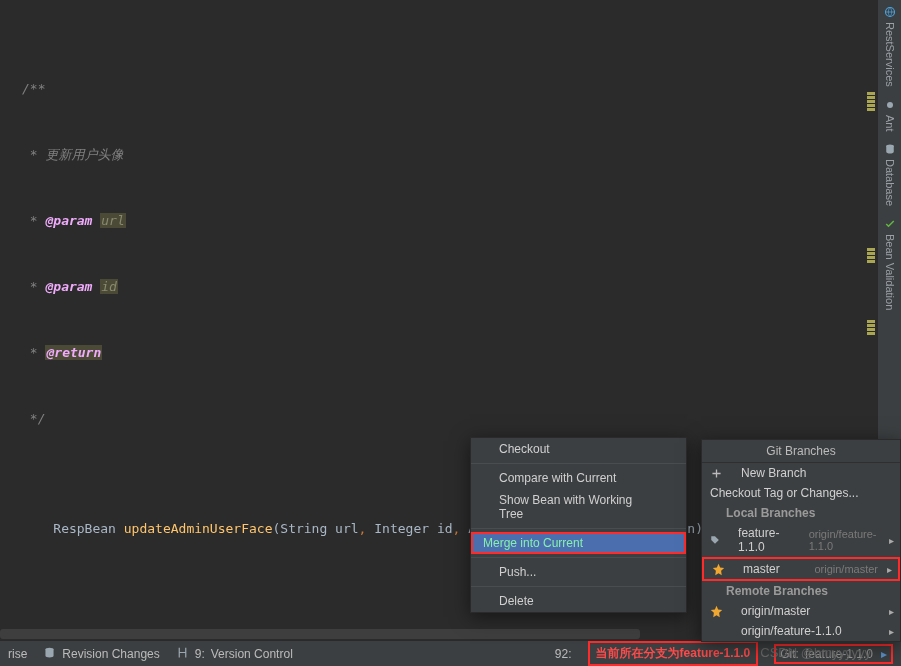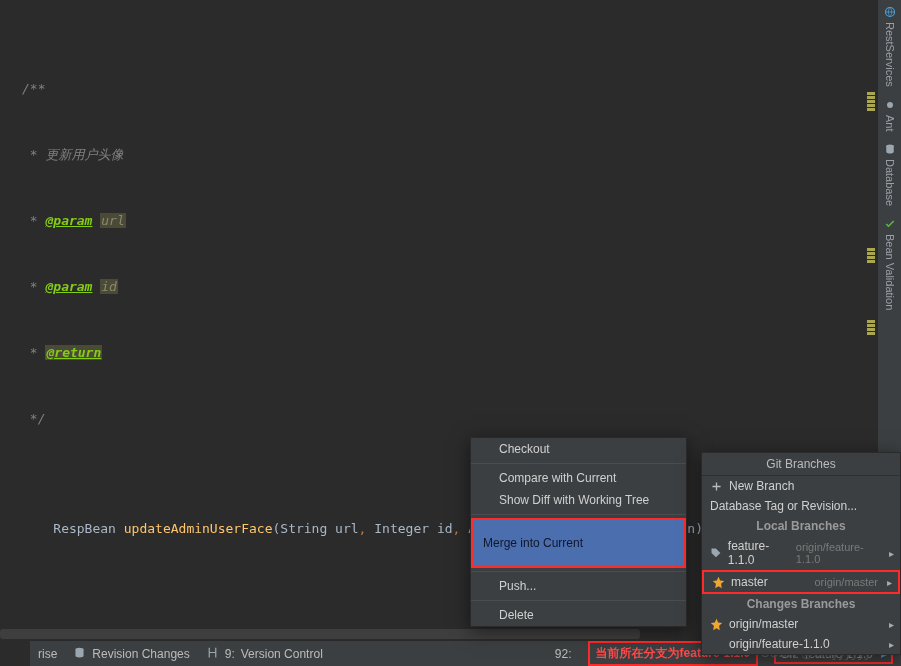--- a/index.html
+++ b/index.html
@@ -13,59 +13,59 @@
   .right-strip .tool svg { width: 12px; height: 12px; }
 
   
   .marker-col { position: absolute; right: 24px; top: 0; width: 12px; height: 100%; }
   .marker { position: absolute; right: 2px; width: 8px; height: 3px; background: #aba652; }
 
   
   .editor { position: absolute; left: 0; top: 0; right: 36px; bottom: 26px; padding: 12px 0 0 22px; line-height: 22px; white-space: pre; }
   .editor .line { height: 22px; }
   .cm   { color: #808080; font-style: italic; }
-  .tag  { color: #84cc16; font-style: italic; font-weight: bold; text-decoration: underline; }
+  .tag  { color: #f0abfc; font-style: italic; font-weight: bold; }
   .pname{ color: #8a8a6e; font-style: italic; }
   .hlbox{ background: #4a4a36; padding: 0 1px; }
   .type { color: #a9b7c6; }
   .mname{ color: #ffc66d; }
   .punc { color: #cc7832; }
   .par  { color: #a9b7c6; }
 
   
-  .status { position: absolute; left: 0; bottom: 0; right: 0; height: 26px; background: #3c3f41; border-top: 1px solid #2a2a2a; display: flex; align-items: center; gap: 16px; padding: 0 8px; font-family: "Segoe UI", Arial, sans-serif; font-size: 12px; color: #bbbbbb; margin-left: 30px; }
+  .status { position: absolute; left: 0; bottom: 0; right: 0; height: 26px; background: #3c3f41; border-top: 1px solid #2a2a2a; display: flex; align-items: center; gap: 16px; padding: 0 8px; font-family: "Segoe UI", Arial, sans-serif; font-size: 12px; color: #bbbbbb; }
   .status .btn { display: flex; align-items: center; gap: 6px; cursor: pointer; }
   .status .btn svg { width: 13px; height: 13px; }
   .status .spacer { flex: 1; }
   .status .redbox { border: 2px solid #ff2a2a; padding: 2px 6px; color: #ff4a4a; font-weight: bold; font-family: "SimSun","Microsoft YaHei",sans-serif; }
   .status .gitinfo { position: relative; color: #999; }
   .status .gitinfo .arrow { color: #5b91c9; margin-left: 2px; }
 
   
   .hscroll { position: absolute; bottom: 26px; left: 0; right: 36px; height: 12px; }
   .hthumb  { position: absolute; left: 0; width: 640px; height: 10px; top: 1px; background: rgba(120,120,120,0.25); border-radius: 3px; }
 
   
-  .popup-branches { position: absolute; right: 0; top: 452px; width: 200px; background: #3c3f41; border: 1px solid #2a2a2a; font-family: "Segoe UI", Arial, sans-serif; font-size: 12px; color: #d0d0d0; box-shadow: 0 4px 18px rgba(0,0,0,0.5); z-index: 20; }
+  .popup-branches { position: absolute; right: 0; top: 439px; width: 200px; background: #3c3f41; border: 1px solid #2a2a2a; font-family: "Segoe UI", Arial, sans-serif; font-size: 12px; color: #d0d0d0; box-shadow: 0 4px 18px rgba(0,0,0,0.5); z-index: 20; }
   .popup-branches .title { text-align: center; padding: 4px 0; color: #bbbbbb; border-bottom: 1px solid #2f2f2f; }
-  .popup-branches .item { display: flex; align-items: center; padding: 3px 8px; gap: 6px; cursor: pointer; position:relative; }
+  .popup-branches .item { display: flex; align-items: center; padding: 3px 8px; gap: 18px; cursor: pointer; position:relative; }
   .popup-branches .item.hasArrow::after { content:"▸"; position:absolute; right:6px; color:#aaa; font-size:10px; }
-  .popup-branches .section { padding: 3px 24px; color: #9a9a9a; font-weight: bold; text-align: center; }
+  .popup-branches .section { padding: 3px 24px; color: #9a9a9a; font-weight: bold; }
   .popup-branches .track { margin-left:auto; color:#7a7a7a; font-size:11px; padding-right:12px;}
   .popup-branches .ic { width:13px; height:13px; display:inline-flex; align-items:center; justify-content:center; }
   .popup-branches .sel { border: 2px solid #ff2a2a; }
   .popup-branches .sel .star svg path { fill:#f0a732; }
   .popup-branches .star svg path { fill:#f0a732; }
   .popup-branches .tagic svg path { fill:#9aa7b0; }
 
   
   .popup-actions { position: absolute; left: 470px; top: 437px; width: 217px; background: #3c3f41; border:1px solid #2a2a2a; font-family:"Segoe UI",Arial,sans-serif; font-size:12px; color:#d0d0d0; box-shadow:0 4px 18px rgba(0,0,0,0.5); z-index:10; }
   .popup-actions .item { padding: 4px 28px; cursor: pointer; }
   .popup-actions .sep  { height:1px; background:#4a4d4f; margin:3px 0; }
-  .popup-actions .hl   { background:#4b6eaf; color:#0f172a; border:2px solid #ff2a2a; padding:16px 10px; }
+  .popup-actions .hl   { background:#4b6eaf; color:#86efac; border:2px solid #ff2a2a; padding:2px 10px; }
 
 </style>
 </head>
 <body>
 <div class="root">
 
 <div class="editor">
   
   <div class="line"><span class="cm">/**</span></div>
   <div class="line"><span class="cm"> * 更新用户头像</span></div>
@@ -150,41 +150,41 @@
           </svg>
         </span>
     <span>Bean Validation</span>
   </div>
 </div>
 
 <div class="popup-actions">
   <div class="item">Checkout</div>
   <div class="sep"></div>
   <div class="item">Compare with Current</div>
-  <div class="item">Show Diff with Working Tree</div>
+  <div class="item">Show Bean with Working Tree</div>
   <div class="sep"></div>
   <div class="item hl">Merge into Current</div>
   <div class="sep"></div>
   <div class="item">Push...</div>
   <div class="sep"></div>
   <div class="item">Delete</div>
 </div>
 
 <div class="popup-branches">
   <div class="title">Git Branches</div>
   <div class="item">
     <span class="ic">
           <svg viewBox="0 0 16 16">
             <path d="M8 3v10M3 8h10" stroke="#bbbbbb" stroke-width="1.6"></path>
           </svg>
         </span>
     <span>New Branch</span>
   </div>
   <div class="item">
-    <span>Database Tag or Revision...</span>
+    <span>Checkout Tag or Changes...</span>
   </div>
   <div class="section">Local Branches</div>
 
   <div class="item hasArrow">
     <span class="ic tagic">
           <svg viewBox="0 0 16 16">
             <path d="M2 2h6l6 6-6 6-6-6z" fill="#9aa7b0"></path>
           </svg>
         </span>
     <span>feature-1.1.0</span>
@@ -193,21 +193,21 @@
   <div class="item hasArrow sel">
     <span class="ic star">
           <svg viewBox="0 0 16 16">
             <path d="M8 1l2 4.5 5 .5-3.8 3.4L12 15 8 12.5 4 15l.8-5.6L1 6l5-.5z"></path>
           </svg>
         </span>
     <span>master</span>
     <span class="track">origin/master</span>
   </div>
 
-  <div class="section">Changes Branches</div>
+  <div class="section">Remote Branches</div>
   <div class="item hasArrow">
     <span class="ic star">
           <svg viewBox="0 0 16 16">
             <path d="M8 1l2 4.5 5 .5-3.8 3.4L12 15 8 12.5 4 15l.8-5.6L1 6l5-.5z"></path>
           </svg>
         </span>
     <span>origin/master</span>
   </div>
   <div class="item hasArrow">
     <span class="ic"></span>

